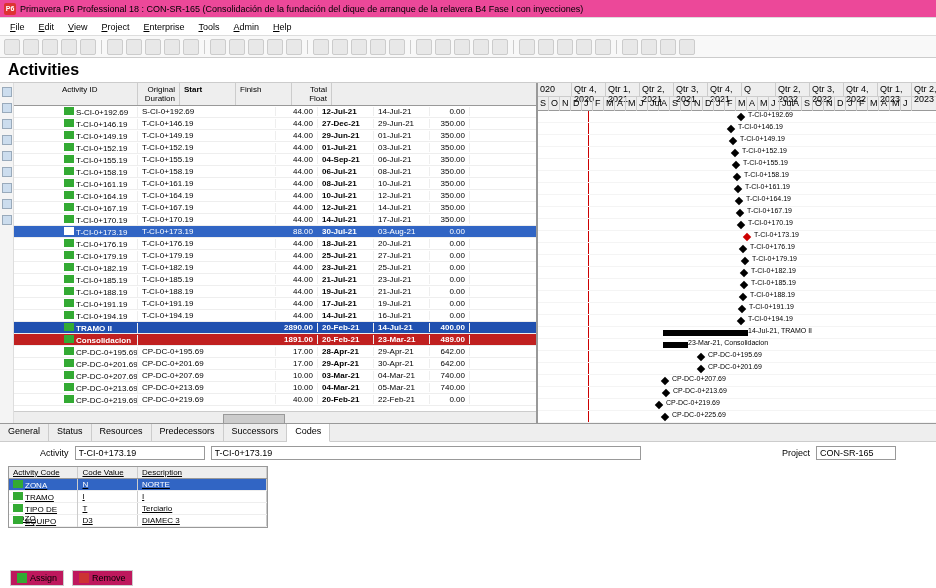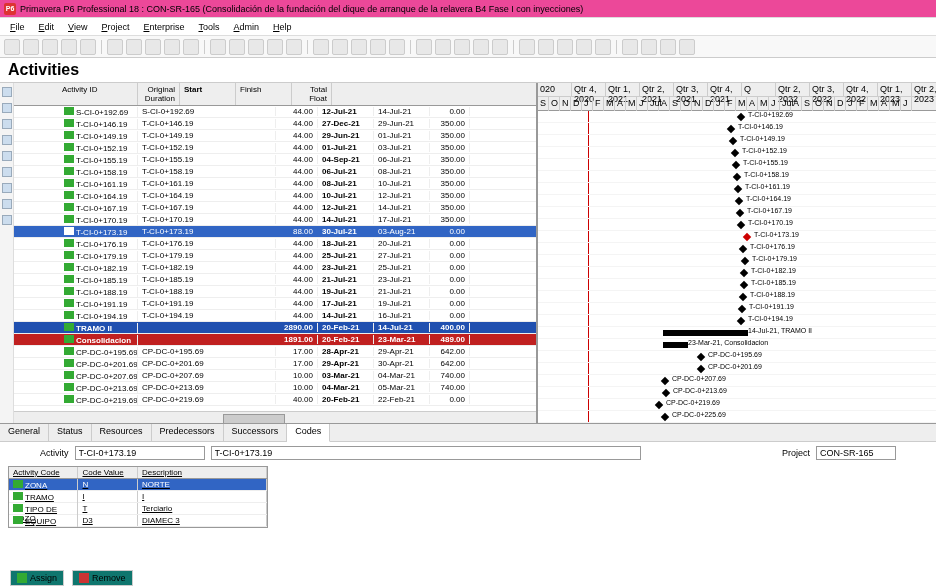--- a/index.html
+++ b/index.html
@@ -50,21 +50,21 @@
 .detail-row label { font-size: 9px; }
 .detail-row input { border: 1px solid #999; padding: 1px 3px; font-size: 9px; }
 .codes-table { margin: 2px 8px; border: 1px solid #999; width: 260px; text-decoration: underline; }
 .codes-hdr { display: flex; background: #eee; border-bottom: 1px solid #999; }
 .codes-hdr div, .codes-row div { padding: 1px 4px; border-right: 1px solid #ccc; font-size: 8px; }
 .ct-c1 { width: 70px; } .ct-c2 { width: 60px; } .ct-c3 { width: 130px; }
 .codes-row { display: flex; border-bottom: 1px solid #eee; height: 12px; align-items: flex-start; }
 .codes-row.sel { background: #3165c4; color: #fff; }
 .codes-icon { width: 10px; height: 8px; background: #3a3; display: inline-block; margin-right: 2px; }
 .bottom-btns { position: absolute; bottom: 2px; left: 10px; display: flex; gap: 8px; }
-.bottom-btns button { display: flex; align-items: center; gap: 3px; padding: 2px 6px; background: #0f766e; border: 1px solid #ccc; font-size: 9px; cursor: pointer; }
+.bottom-btns button { display: flex; align-items: center; gap: 3px; padding: 2px 6px; background: #be185d; border: 1px solid #ccc; font-size: 9px; cursor: pointer; }
 .btn-icon { width: 10px; height: 10px; background: #3a3; }
 .btn-icon.red { background: #c33; }
 .scrollbar-h { height:12px; background:#eee; border-top:1px solid #ccc; position:relative;}
 .scrollbar-h::after { content:''; position:absolute; left:40%; width:60px; height:8px; top:2px; background:#ccc; border:1px solid #999;}
 </style>
 </head>
 <body>
 
 <div class="titlebar">
   <span class="titlebar-icon">P6</span>

